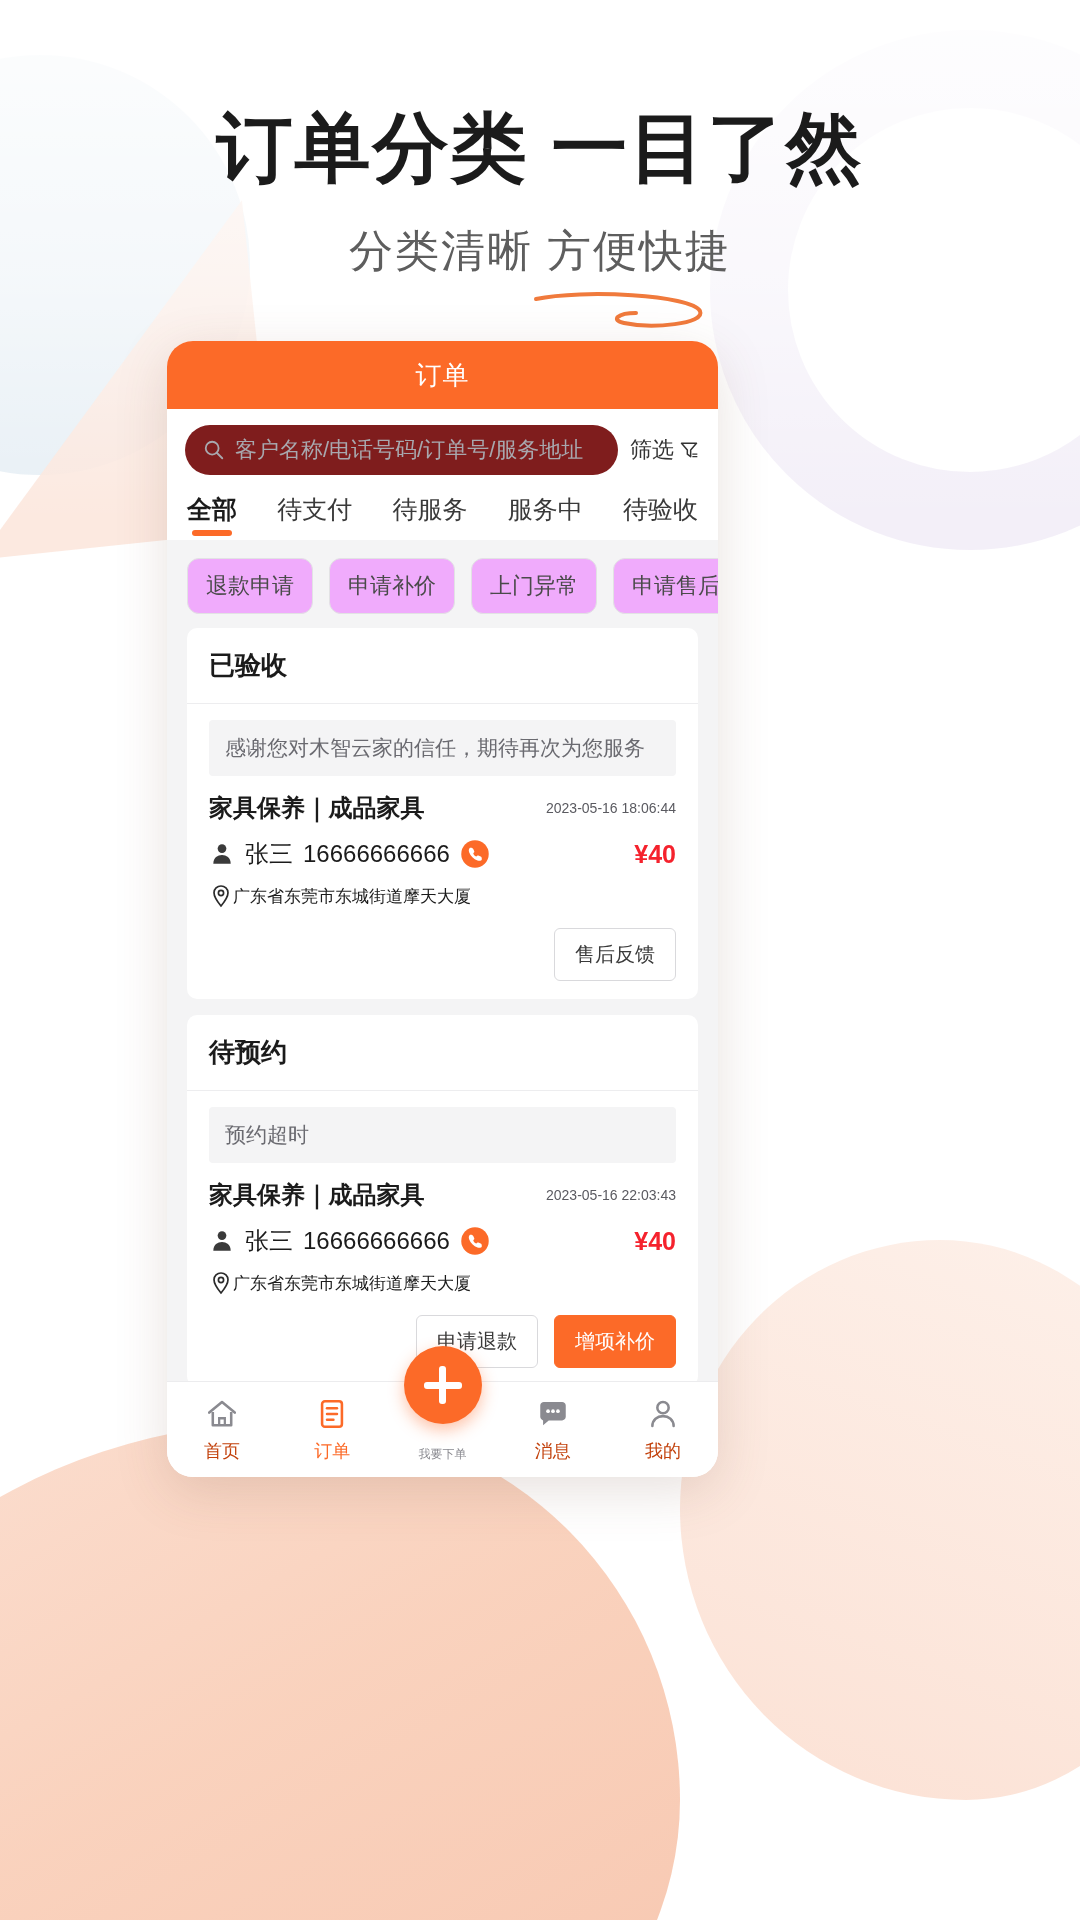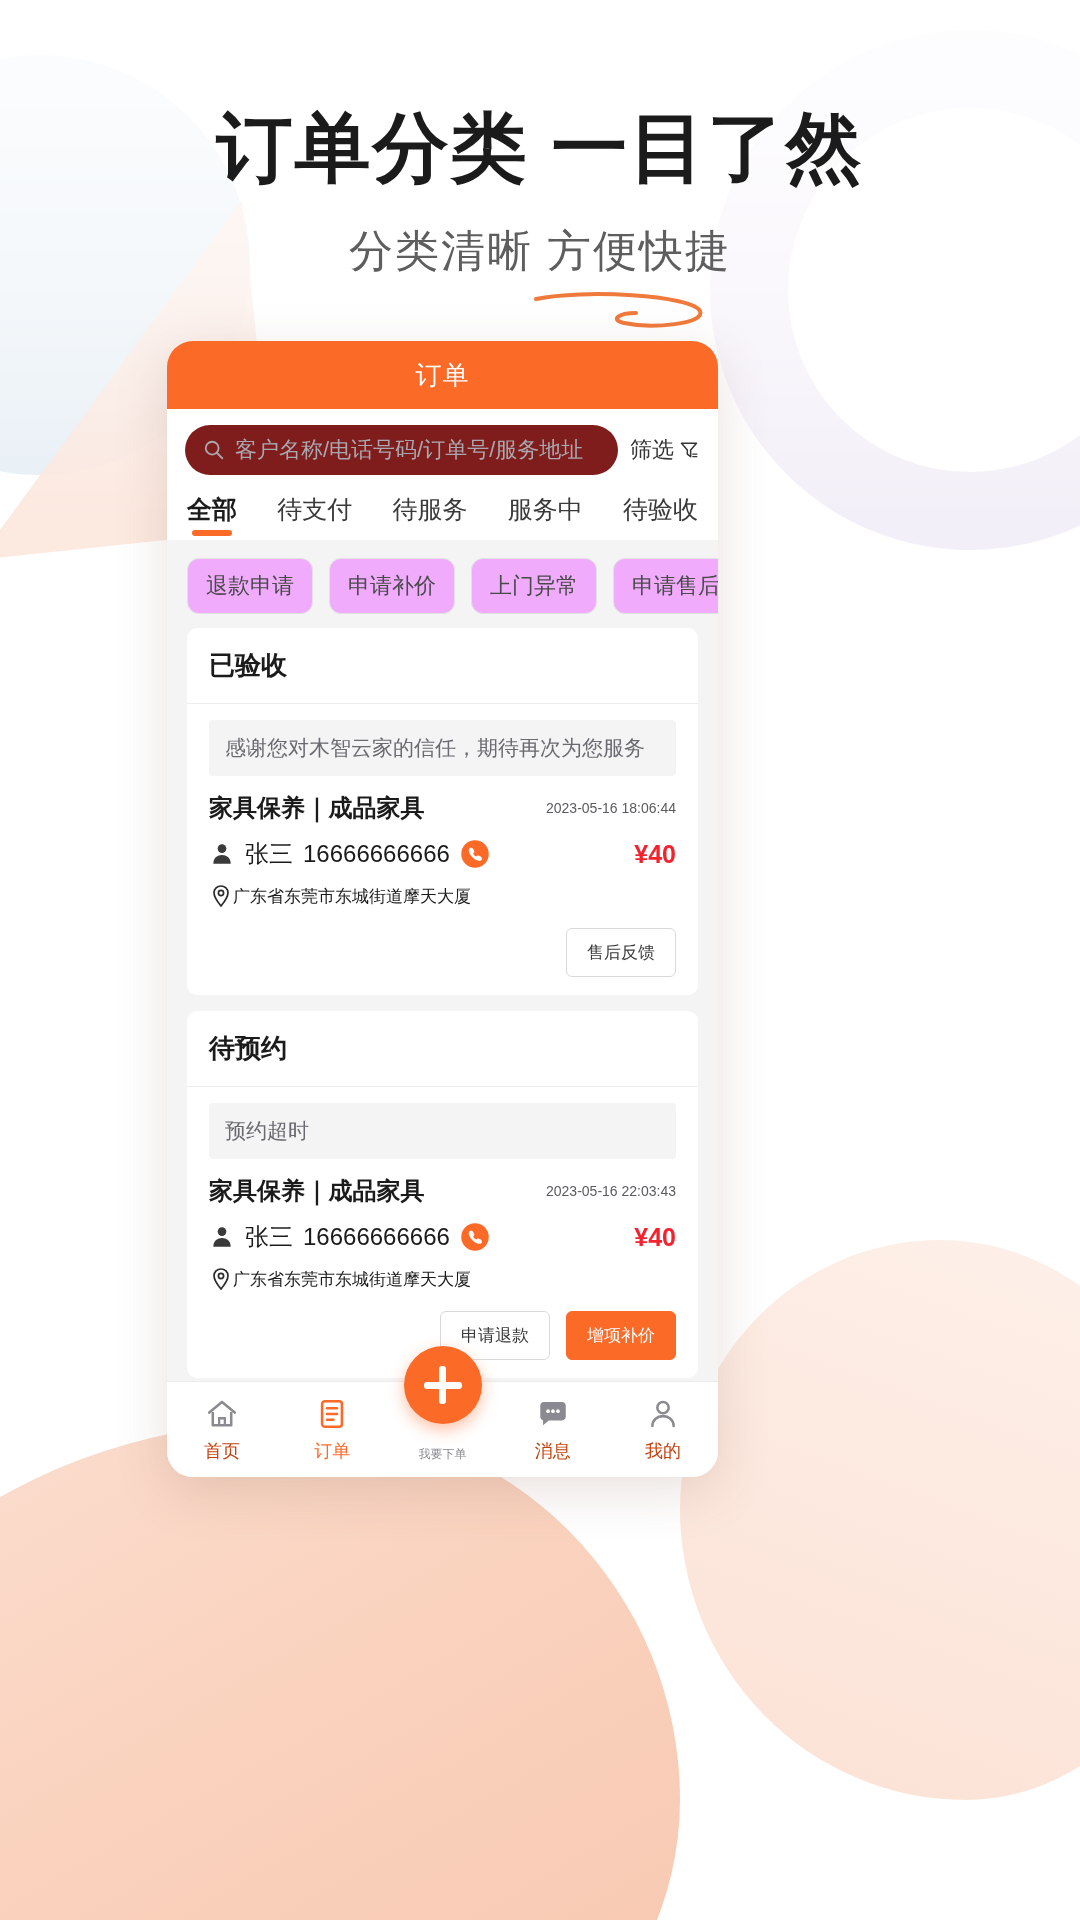--- a/index.html
+++ b/index.html
@@ -137,21 +137,21 @@
   .row { display:flex; align-items:center; justify-content:space-between; margin-bottom:14px; }
   .svc { font-size:24px; font-weight:bold; color:#1b1b1b; }
   .time { font-size:14px; color:#5a5a60; }
   .contact { display:flex; align-items:center; gap:10px; }
   .contact .nm { font-size:24px; color:#1b1b1b; }
   .price { font-size:25px; font-weight:bold; color:#f5222d; }
   .addr { display:flex; align-items:center; font-size:17px; color:#1b1b1b; margin-bottom:6px; }
   .actions { display:flex; justify-content:flex-end; gap:16px; padding-top:14px; }
   .btn {
     border:1px solid #d9d9dc; background:#fff; border-radius:6px;
-    padding:12px 20px; font-size:17px; color:#3a3a3a; white-space:nowrap;
+    padding:12px 20px; font-size:20px; color:#3a3a3a; white-space:nowrap;
   }
   .btn.primary { background:#fc6a28; border-color:#fc6a28; color:#fff; }
 
   
   .tabbar {
     flex:0 0 auto; height:96px; background:#fff;
     border-top:1px solid #ececee;
     display:flex; align-items:center; position:relative;
   }
   .tabitem { flex:1; text-align:center; }

